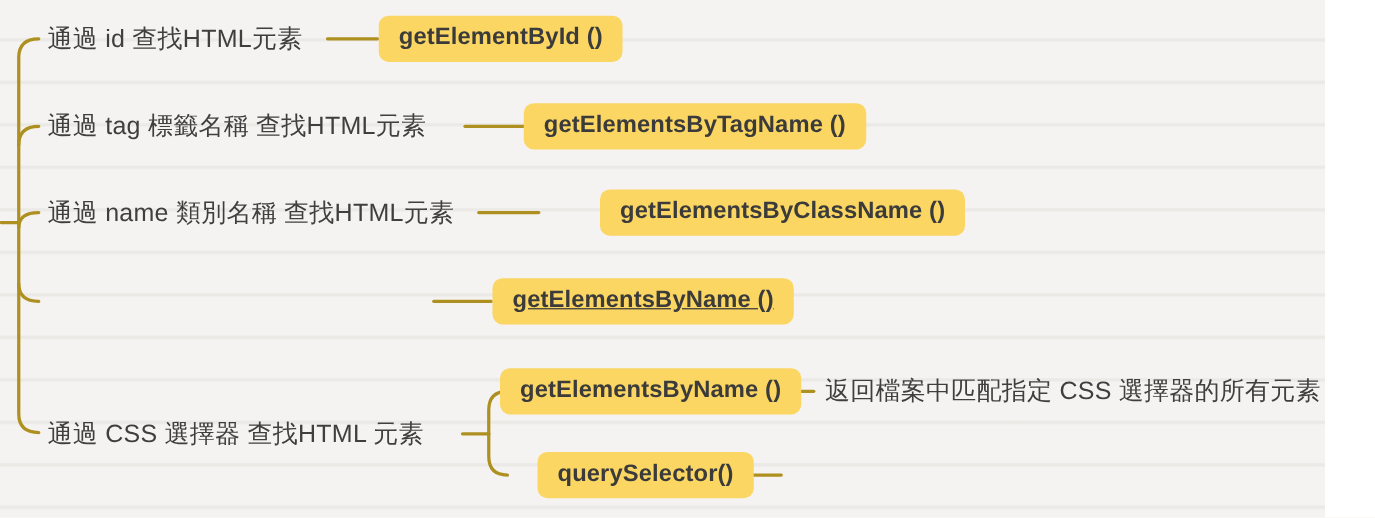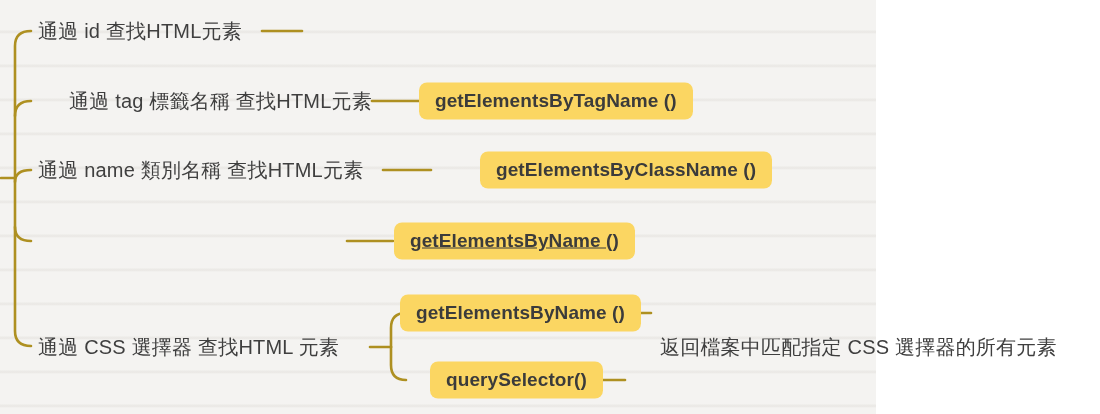--- a/index.html
+++ b/index.html
@@ -7,21 +7,21 @@
     padding: 0;
   }
   body {
     width: 1100px;
     height: 414px;
     overflow: hidden;
     font-family: "Liberation Sans", sans-serif;
   }
   .canvas {
     position: relative;
-    width: 876px;
+    width: 1060px;
     height: 414px;
     background-color: var(--bg, #f4f3f1);
     background-image:
       repeating-linear-gradient(180deg,
         rgba(255,255,255,0) 0px,
         rgba(255,255,255,0) 30px,
         rgba(134,122,108,0.08) 31px,
         rgba(134,122,108,0.08) 32.5px,
         rgba(255,255,255,0) 34px);
   }
@@ -80,29 +80,30 @@
       <path d="M 347,241 H 393"></path>
       <path d="M 370,347 H 391"></path>
       <path d="M 391,347 V 328 Q 391,313 406,313"></path>
       <path d="M 391,347 V 365 Q 391,380 406,380"></path>
       <path d="M 628,313 H 651"></path>
       <path d="M 602,380 H 625"></path>
     </g>
   </svg>
 
   <div class="topic-label" style="left:38px; top:31px;">通過 id 查找HTML元素</div>
+  <div class="method-node" style="left:303px; top:31px;">getElementById ()</div>
 
-  <div class="topic-label" style="left:38px; top:101px;margin-left:31px;">通過 tag 標籤名稱 查找HTML元素</div>
+  <div class="topic-label" style="left:38px; top:101px;">通過 tag 標籤名稱 查找HTML元素</div>
   <div class="method-node" style="left:419px; top:101px;">getElementsByTagName ()</div>
 
   <div class="topic-label" style="left:38px; top:170px;">通過 name 類別名稱 查找HTML元素</div>
   <div class="method-node" style="left:432px; top:170px;margin-left:48px;">getElementsByClassName ()</div>
 
   <div class="method-node" style="left:394px; top:241px;text-decoration:underline;">getElementsByName ()</div>
 
   <div class="topic-label" style="left:38px; top:347px;">通過 CSS 選擇器 查找HTML 元素</div>
 
   <div class="method-node" style="left:400px; top:313px;">getElementsByName ()</div>
-  <div class="desc-label" style="left:660px; top:313px;margin-top:34px;">返回檔案中匹配指定 CSS 選擇器的所有元素</div>
+  <div class="desc-label" style="left:660px; top:313px;">返回檔案中匹配指定 CSS 選擇器的所有元素</div>
 
   <div class="method-node" style="left:400px; top:380px;margin-left:30px;">querySelector()</div>
 
 </div>
 
 </body></html>

